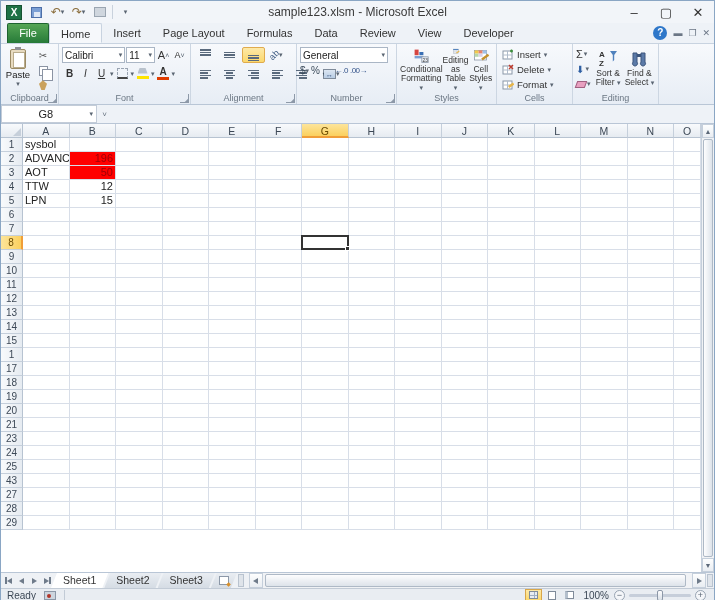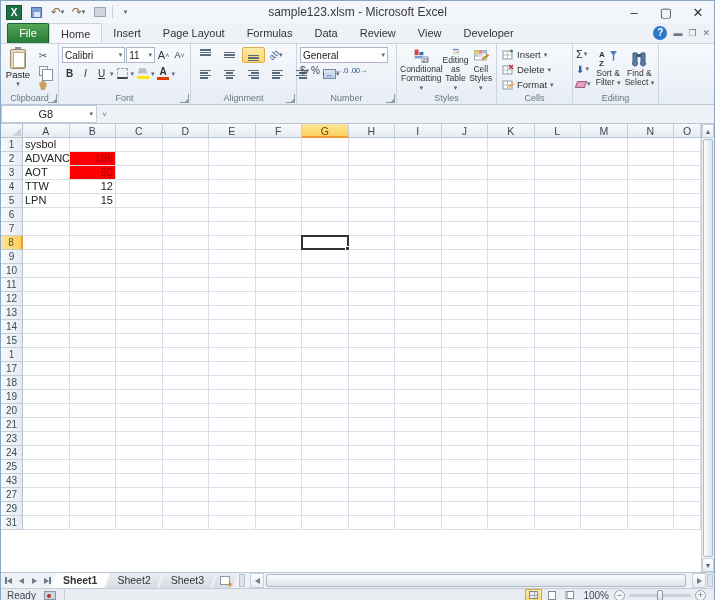--- a/index.html
+++ b/index.html
@@ -139,21 +139,21 @@
   .vthumb { flex:1; margin:1px; background:linear-gradient(90deg,#fdfdfe,#dde3ea); border:1px solid #aeb9c6; border-radius:2px; }
 
   
   .tabbar { height:16px; background:#eef1f5; border-top:1px solid #b9c6d6; display:flex; align-items:stretch; flex:0 0 16px; position:relative; }
   .nav-btns { display:flex; align-items:center; padding:0 2px; gap:2px; }
   .nav-btn { width:11px; height:11px; display:flex; align-items:center; justify-content:center; }
   .tri { width:0; height:0; border-top:3.5px solid transparent; border-bottom:3.5px solid transparent; }
   .tri.left { border-right:5px solid #6f7b8a; } .tri.right { border-left:5px solid #6f7b8a; }
   .tri-bar { width:1.5px; height:7px; background:#6f7b8a; }
   .sheettab { padding:0 12px; line-height:15px; font-size:10.5px; color:#333; background:linear-gradient(#e9edf2,#d5dce4); clip-path:polygon(6px 0,100% 0,calc(100% - 6px) 100%,0 100%); margin-left:-4px; }
-  .sheettab.active { background:#fff; font-weight:bold; }
+  .sheettab.active { background:#fff; font-weight:normal; }
   .addsheet { width:26px; display:flex; align-items:center; justify-content:center; background:linear-gradient(#e9edf2,#d5dce4); clip-path:polygon(6px 0,100% 0,calc(100% - 6px) 100%,0 100%); margin-left:-4px; }
   .addsheet-ico { width:10px; height:9px; background:#fff; border:1px solid #8c98a8; position:relative; }
   .addsheet-ico::after { content:"◆"; position:absolute; right:-3px; bottom:-3px; font-size:6px; color:#d88f2a; }
   .hsplit { width:6px; background:#dfe4ea; border:1px solid #b9c3cf; margin:1px 1px; }
   .hscroll { display:flex; align-items:stretch; flex:1; margin-left:4px; }
   .h-arrow { width:14px; display:flex; align-items:center; justify-content:center; background:linear-gradient(#fdfefe,#e9edf2); border:1px solid #c5cfdb; }
   .h-track { flex:1; background:#f0f2f5; position:relative; }
   .h-thumb { position:absolute; left:2px; right:6px; top:1px; bottom:1px; background:linear-gradient(#fdfdfe,#dde3ea); border:1px solid #aeb9c6; border-radius:2px; }
 
   
@@ -999,39 +999,39 @@
           <div class="cell" style="width: 46.5px;"></div>
           <div class="cell" style="width: 46.5px;"></div>
           <div class="cell" style="width: 46.5px;"></div>
           <div class="cell" style="width: 46.5px;"></div>
           <div class="cell" style="width: 46.5px;"></div>
           <div class="cell" style="width: 46.5px;"></div>
           <div class="cell" style="width: 46.5px;"></div>
           <div class="cell" style="width: 27px;"></div>
         </div>
         <div class="grid-row">
+          <div class="rowhdr">28</div>
+          <div class="cell" style="width: 46.5px;"></div>
+          <div class="cell" style="width: 46.5px;"></div>
+          <div class="cell" style="width: 46.5px;"></div>
+          <div class="cell" style="width: 46.5px;"></div>
+          <div class="cell" style="width: 46.5px;"></div>
+          <div class="cell" style="width: 46.5px;"></div>
+          <div class="cell" style="width: 46.5px;"></div>
+          <div class="cell" style="width: 46.5px;"></div>
+          <div class="cell" style="width: 46.5px;"></div>
+          <div class="cell" style="width: 46.5px;"></div>
+          <div class="cell" style="width: 46.5px;"></div>
+          <div class="cell" style="width: 46.5px;"></div>
+          <div class="cell" style="width: 46.5px;"></div>
+          <div class="cell" style="width: 46.5px;"></div>
+          <div class="cell" style="width: 27px;"></div>
+        </div>
+        <div class="grid-row">
           <div class="rowhdr">29</div>
-          <div class="cell" style="width: 46.5px;"></div>
-          <div class="cell" style="width: 46.5px;"></div>
-          <div class="cell" style="width: 46.5px;"></div>
-          <div class="cell" style="width: 46.5px;"></div>
-          <div class="cell" style="width: 46.5px;"></div>
-          <div class="cell" style="width: 46.5px;"></div>
-          <div class="cell" style="width: 46.5px;"></div>
-          <div class="cell" style="width: 46.5px;"></div>
-          <div class="cell" style="width: 46.5px;"></div>
-          <div class="cell" style="width: 46.5px;"></div>
-          <div class="cell" style="width: 46.5px;"></div>
-          <div class="cell" style="width: 46.5px;"></div>
-          <div class="cell" style="width: 46.5px;"></div>
-          <div class="cell" style="width: 46.5px;"></div>
-          <div class="cell" style="width: 27px;"></div>
-        </div>
-        <div class="grid-row">
-          <div class="rowhdr">31</div>
           <div class="cell" style="width: 46.5px;"></div>
           <div class="cell" style="width: 46.5px;"></div>
           <div class="cell" style="width: 46.5px;"></div>
           <div class="cell" style="width: 46.5px;"></div>
           <div class="cell" style="width: 46.5px;"></div>
           <div class="cell" style="width: 46.5px;"></div>
           <div class="cell" style="width: 46.5px;"></div>
           <div class="cell" style="width: 46.5px;"></div>
           <div class="cell" style="width: 46.5px;"></div>
           <div class="cell" style="width: 46.5px;"></div>

